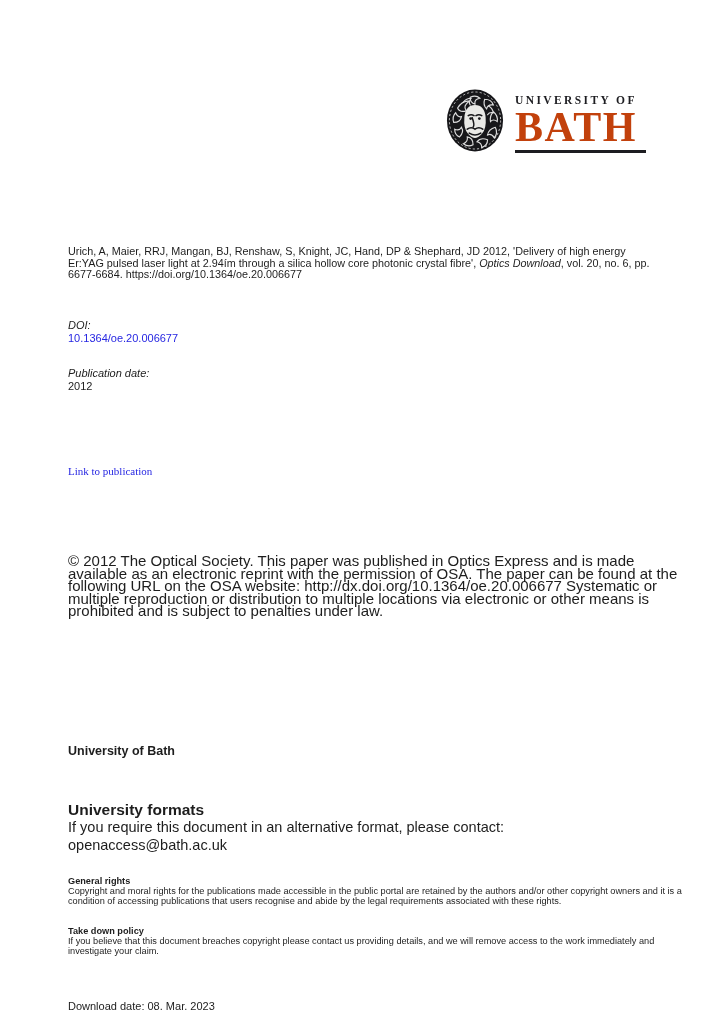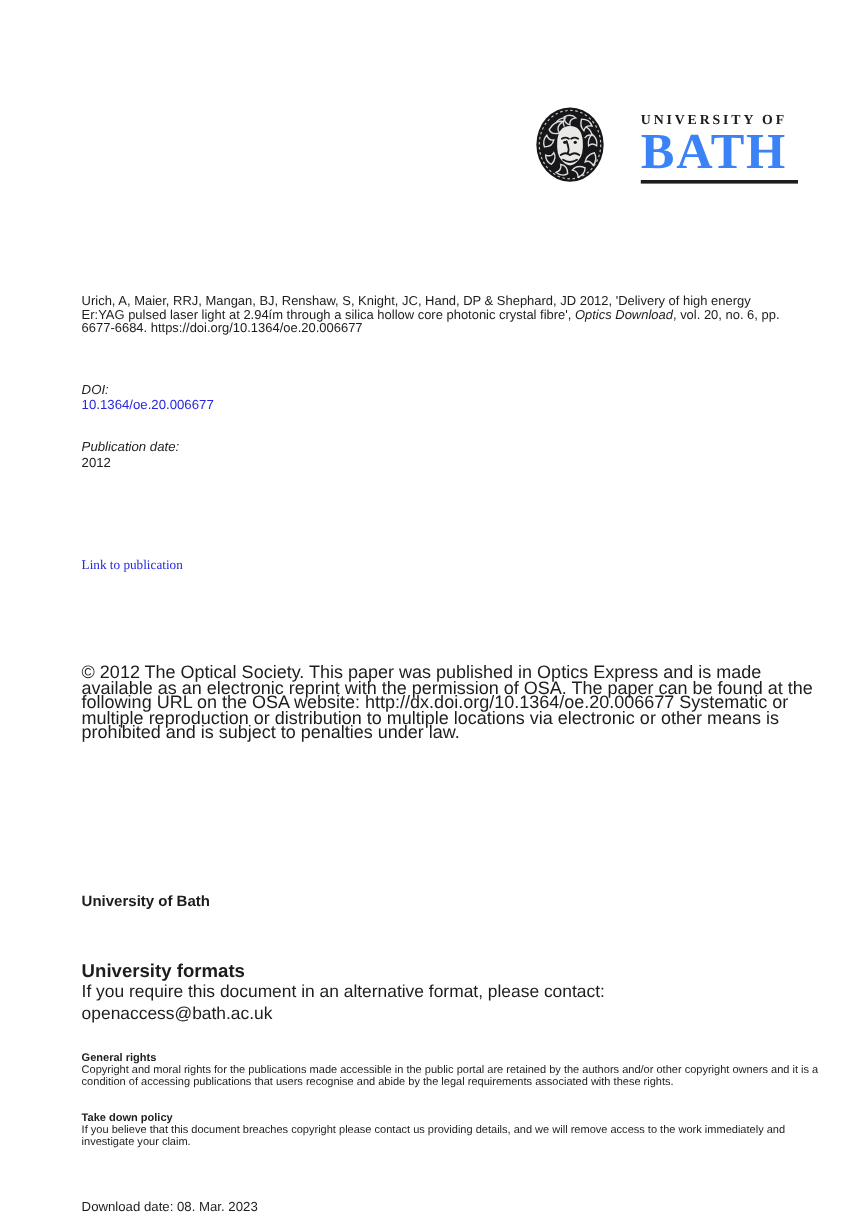--- a/index.html
+++ b/index.html
@@ -17,36 +17,36 @@
 
   
   .logo {
     position: absolute;
     top: 88px;
     left: 446px;
     display: flex;
     align-items: flex-start;
     gap: 11px;
   }
-  .wordmark { padding-top: 6px; margin-left: 19px; }
+  .wordmark { padding-top: 6px; }
   .uof {
     font-family: "Liberation Serif", serif;
     font-weight: 700;
     font-size: 11.5px;
     letter-spacing: 2.4px;
     color: #1d1d21;
     white-space: nowrap;
   }
   .bathword {
     font-family: "Liberation Serif", serif;
     font-weight: 700;
     font-size: 42px;
     line-height: 38px;
     letter-spacing: 1.5px;
-    color: #3b82f6;
+    color: #c2410c;
     margin-top: 2px;
     white-space: nowrap;
   }
   .logo-rule { height: 3px; background: #1d1d21; margin-top: 4px; width: 131px; }
 
   
   .citation {
     position: absolute; top: 246px; left: 68px; width: 594px;
     font-size: 10.8px; line-height: 11.6px;
   }

